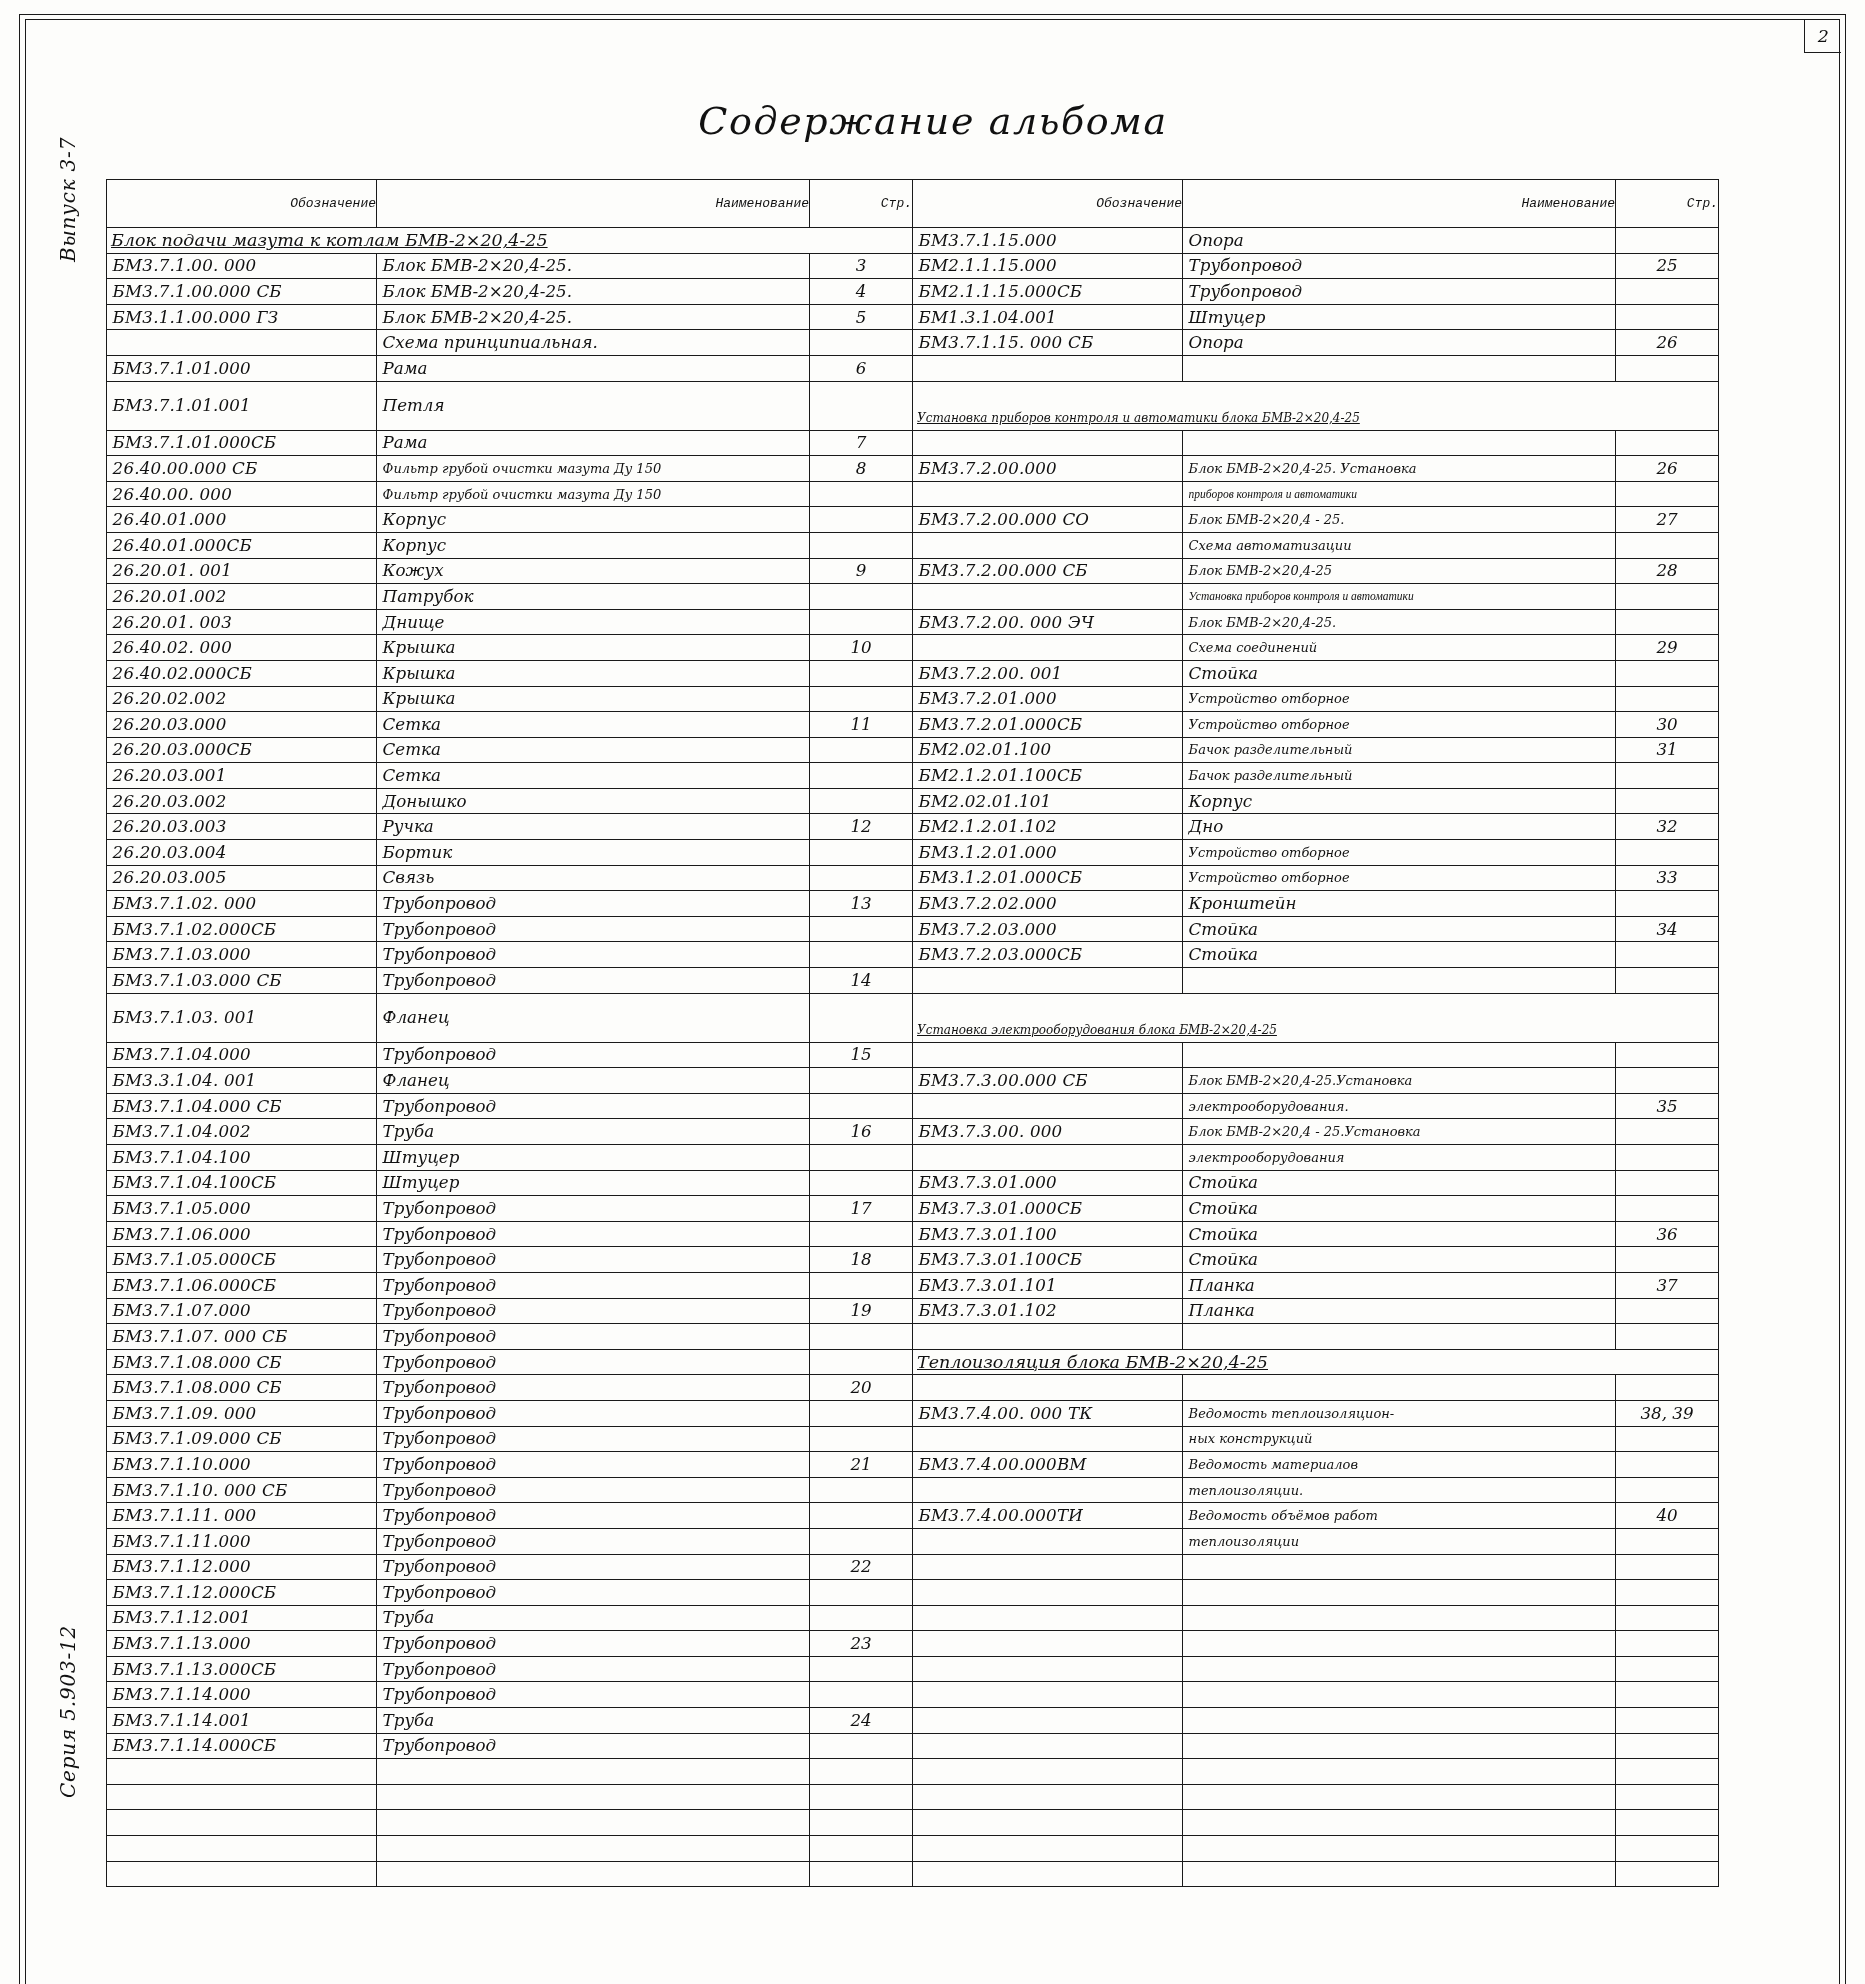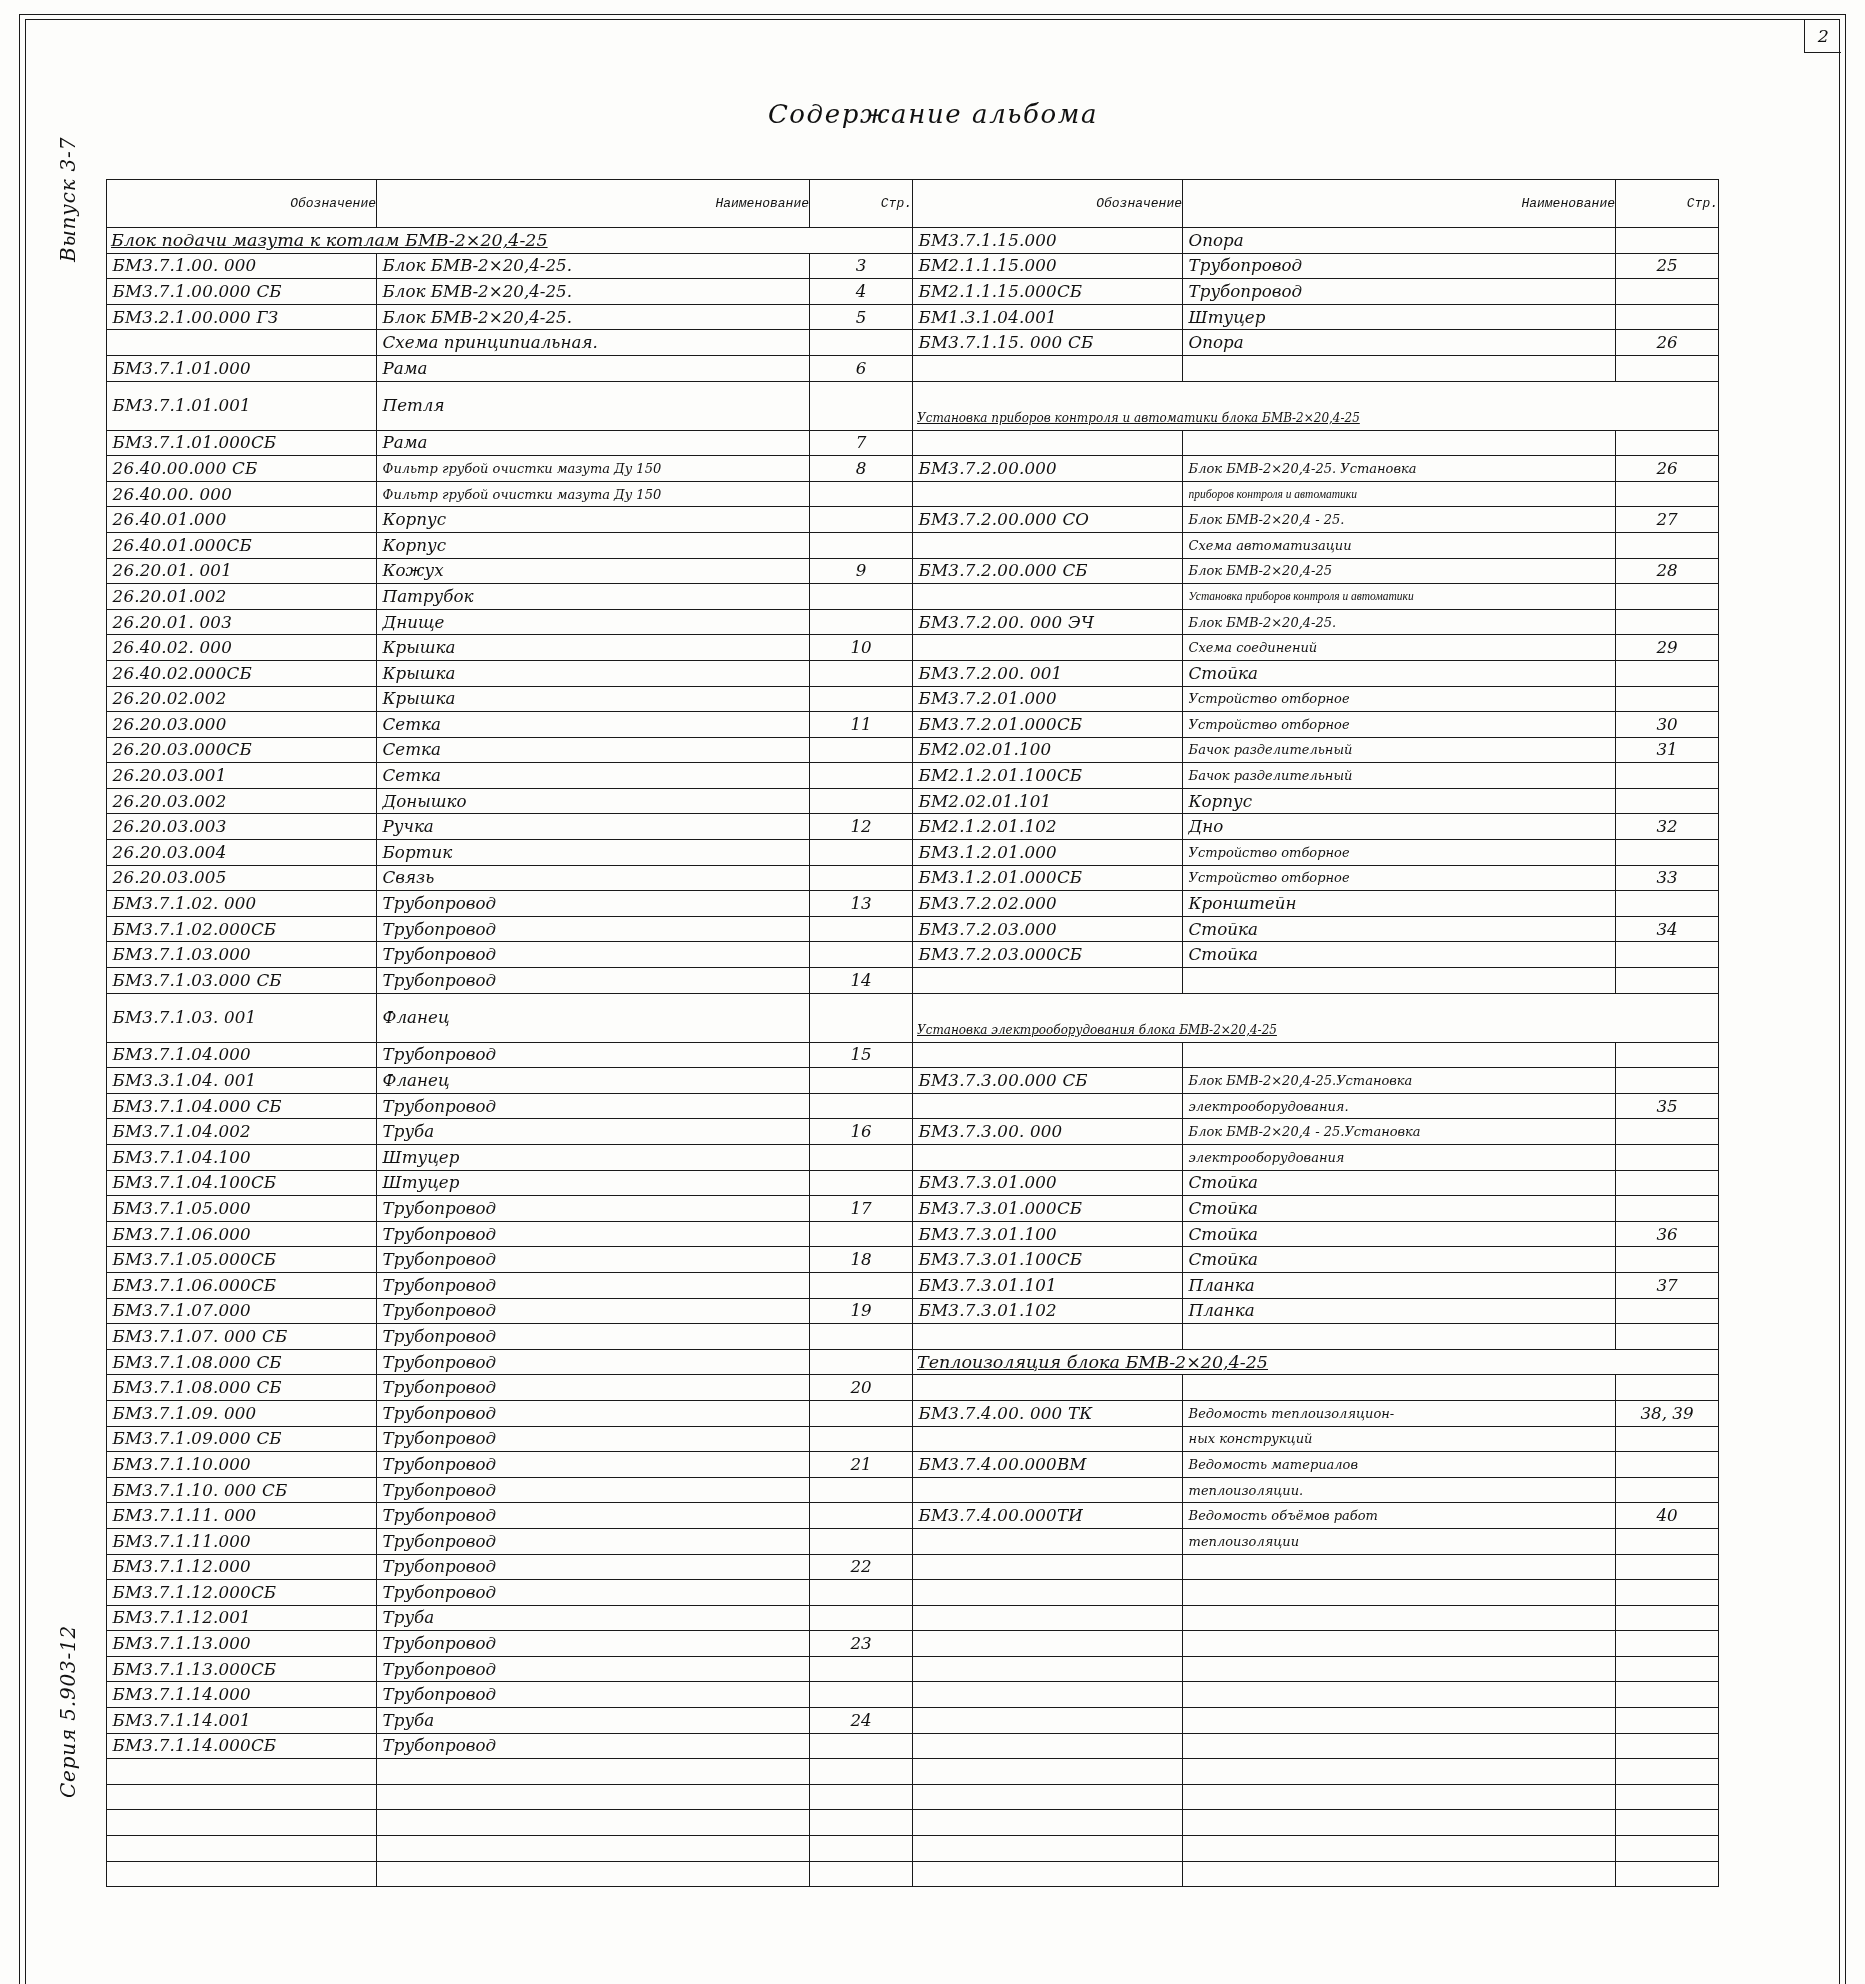--- a/index.html
+++ b/index.html
@@ -76,21 +76,21 @@
   }
   
   .doc-title {
     position: absolute;
     left: 0;
     top: 99px;
     width: 1866px;
     text-align: center;
     font-family: "DejaVu Serif", serif;
     font-style: italic;
-    font-size: 26px;
+    font-size: 38px;
     color: #111;
     letter-spacing: 1.6px;
   }
   
   .tbl-wrap {
     position: absolute;
     left: 106px;
     top: 179px;
     width: 1612px;
   }
@@ -232,21 +232,21 @@
             </td>
             <td>
               <span class="cell">Трубопровод</span>
             </td>
             <td>
               <span class="cell center"></span>
             </td>
           </tr>
           <tr>
             <td>
-              <span class="cell desig">БМ3.2.1.00.000 ГЗ</span>
+              <span class="cell desig">БМ3.1.1.00.000 ГЗ</span>
             </td>
             <td>
               <span class="cell">Блок БМВ-2×20,4-25.</span>
             </td>
             <td>
               <span class="cell center">5</span>
             </td>
             <td>
               <span class="cell desig">БМ1.3.1.04.001</span>
             </td>

